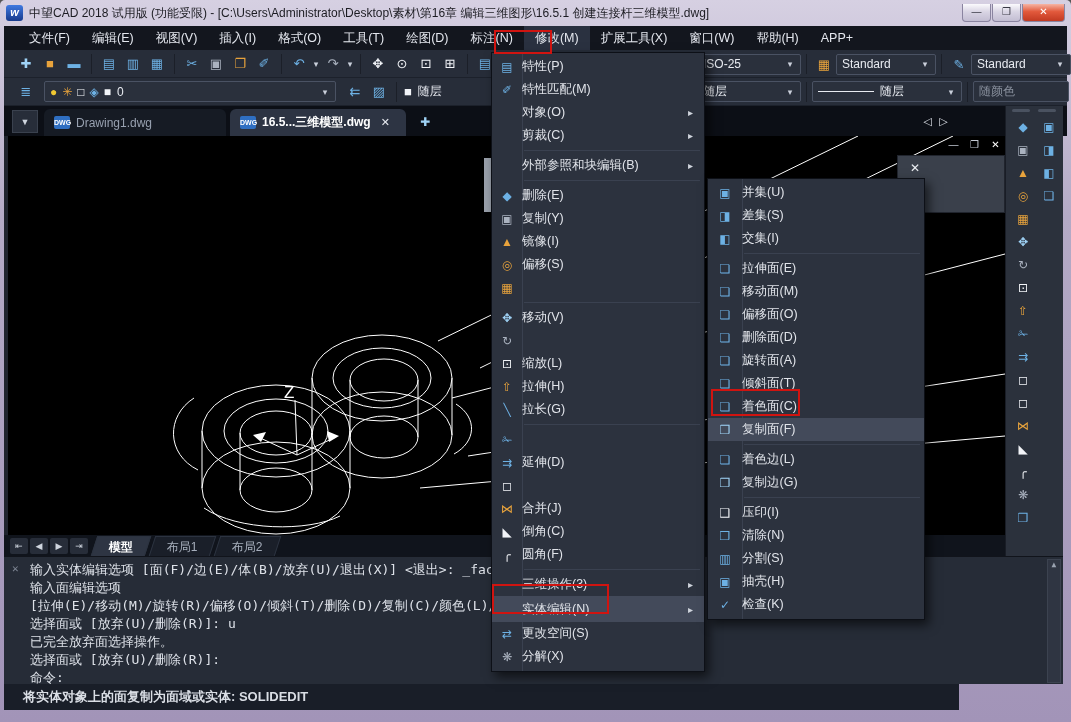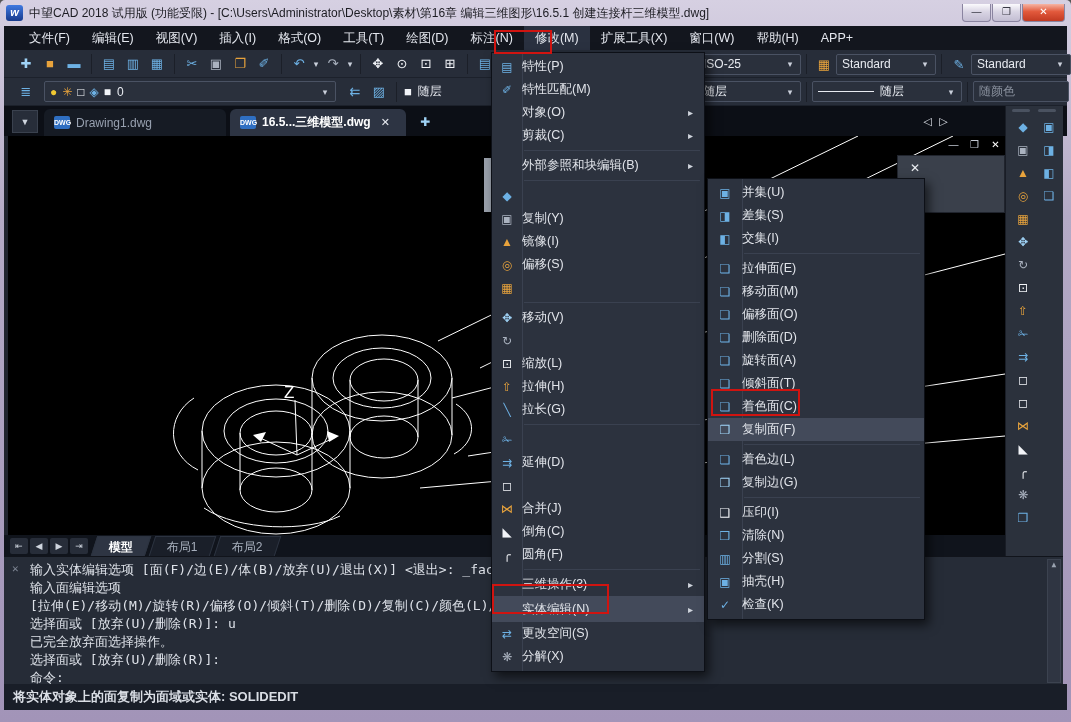--- a/index.html
+++ b/index.html
@@ -78,22 +78,22 @@
   
   .cmd { left:4px; top:556px; width:1059px; height:128px; background:#262c37; border-top:1px solid #11141b;
     font-family:"DejaVu Sans Mono","Liberation Mono",monospace; }
   .cmd-close { left:8px; top:5px; color:#7e8694; font-size:11px; z-index:1; }
   .cmd-lines { left:26px; top:4px; width:1005px; }
   .cmd-line { font-size:13px; line-height:18px; color:#dde1e8; white-space:nowrap; }
   .cmd-scroll { left:1043px; top:2px; width:14px; height:124px; background:#2f3542; border:1px solid #3c4350; }
   .cmd-scroll span { display:block; color:#9aa2b0; font-size:8px; text-align:center; }
 
   
-  .statusbar { left:4px; top:684px; width:1063px; height:26px; background:#191e28; color:#d9dde4;
-    font-size:13px; font-weight:bold; line-height:26px; padding-left:9px; }
+  .statusbar { left:4px; top:684px; width:955px; height:26px; background:#191e28; color:#d9dde4;
+    font-size:13px; font-weight:bold; line-height:26px; padding-left:19px; }
 
   
   .frag1 { left:897px; top:155px; width:108px; height:58px; background:#3a404b; border:1px solid #20242d; z-index:3; }
   .frag1 span { position:absolute; left:12px; top:5px; color:#eceef2; font-size:12px; font-weight:bold; }
   .frag2 { left:484px; top:158px; width:7px; height:54px; background:#99a0ab; z-index:3; }
 
   
   .popup { background:#2c323e; border:1px solid #0d1017; box-shadow:4px 5px 10px rgba(0,0,0,.6); z-index:5; padding:2px 0 3px; }
   .modify-menu { left:491px; top:52px; width:214px; }
   .solid-menu  { left:707px; top:178px; width:218px; z-index:6; }
@@ -384,20 +384,21 @@
       </div>
     <div class="msep"></div>
     <div class="mi">
         <span class="mig"></span>
         <span class="mil">外部参照和块编辑(B)</span>
         <span class="mia">▸</span>
       </div>
     <div class="msep"></div>
     <div class="mi">
         <span class="mig ic-b">◆</span>
+        <span class="mil">删除(E)</span>
       </div>
     <div class="mi">
         <span class="mig ic-g">▣</span>
         <span class="mil">复制(Y)</span>
       </div>
     <div class="mi">
         <span class="mig ic-o">▲</span>
         <span class="mil">镜像(I)</span>
       </div>
     <div class="mi">

